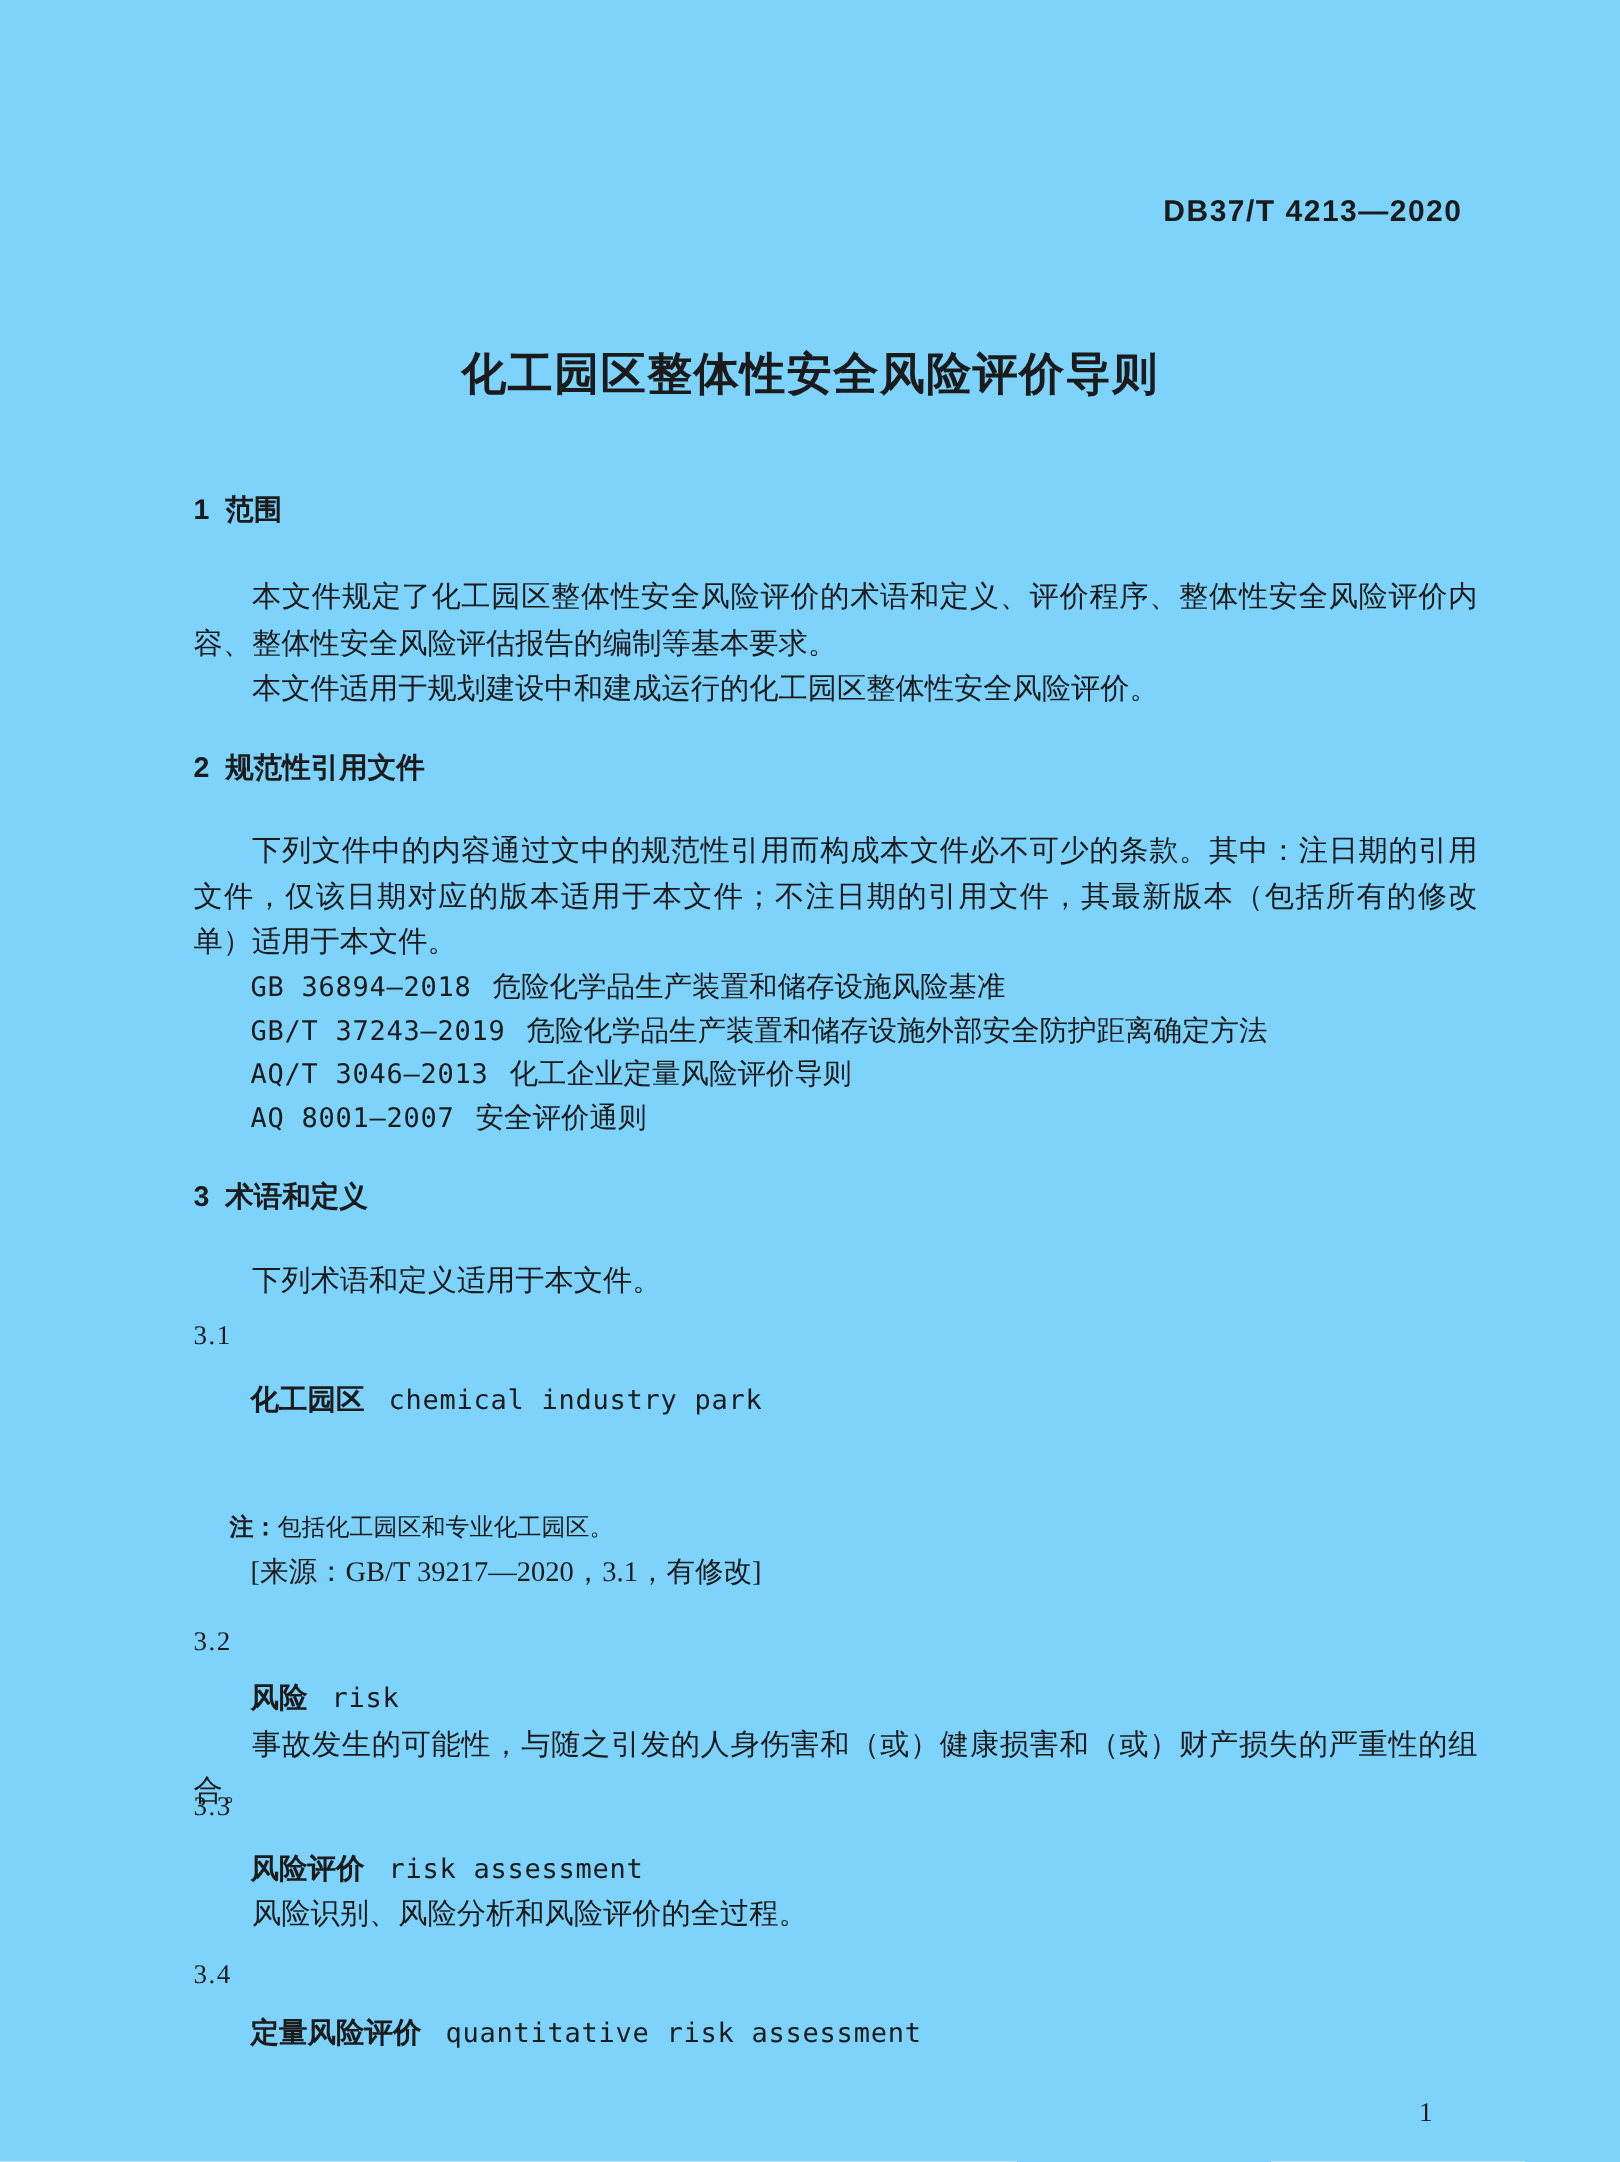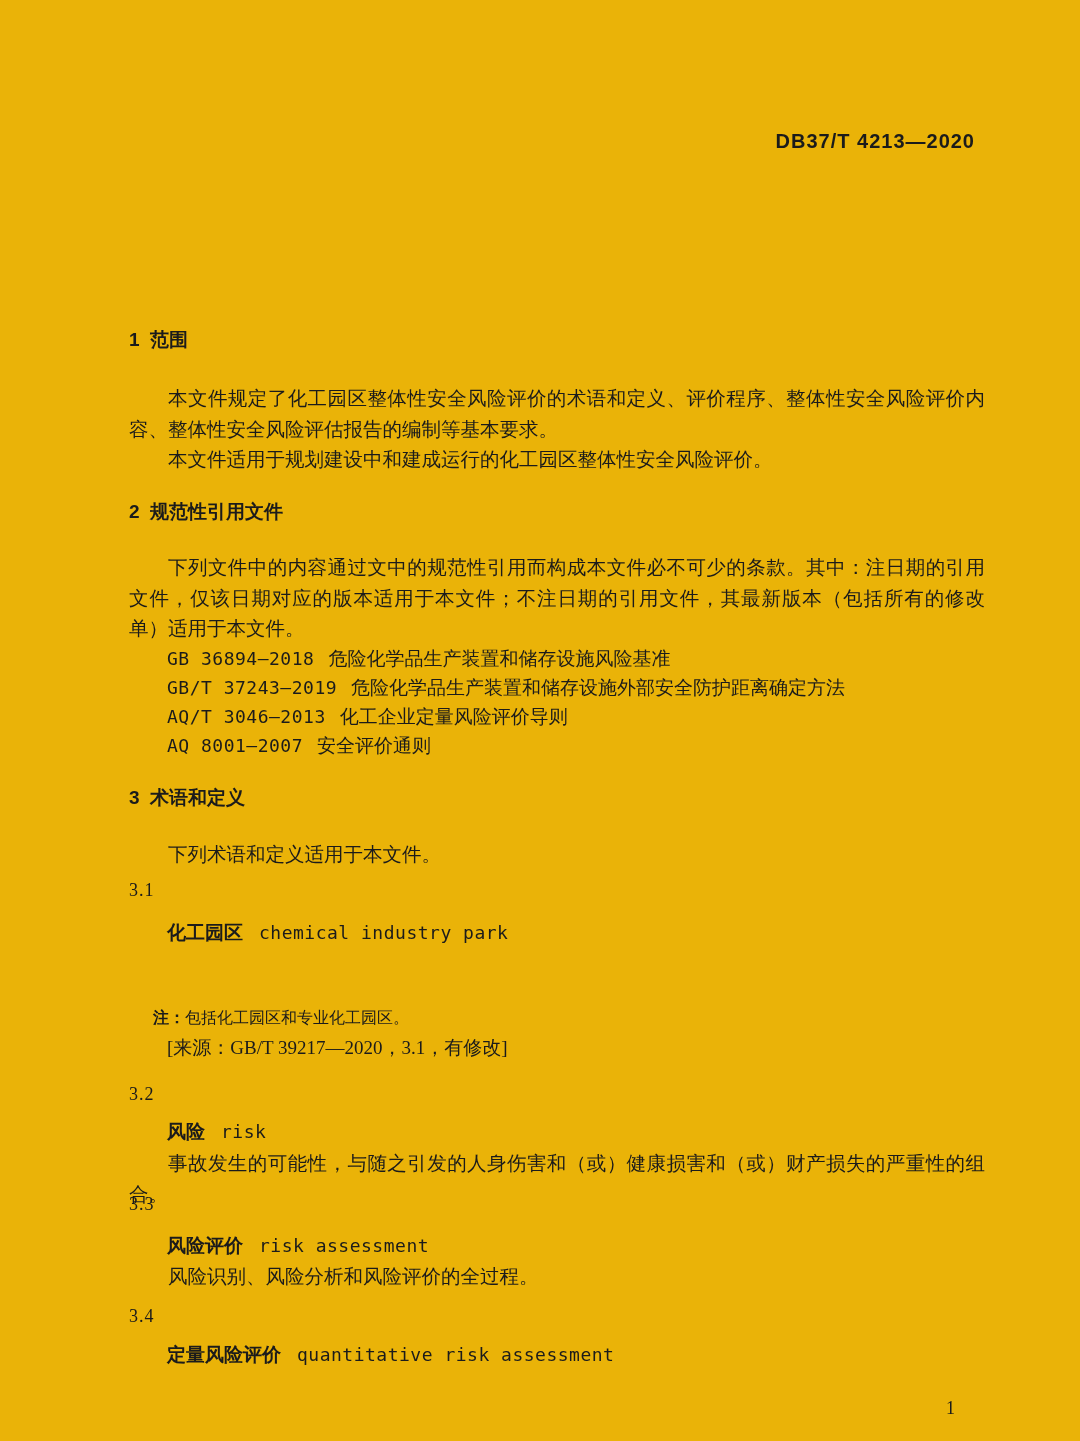--- a/index.html
+++ b/index.html
@@ -1,20 +1,20 @@
 <!DOCTYPE html>
 <html lang="zh"><head>
 <meta charset="utf-8">
 <style>
   html,body{margin:0;padding:0;background:#f4f4f4;}
   .page{
     position:relative;
     width:1080px;height:1441px;
     margin:0 auto;
-    background:#eab308;
+    background:#7dd3fc;
     color:#1b1b1b;
     overflow:hidden;
   }
   
   .doc-code{
     position:absolute;top:130px;right:105px;
     font-family:"Liberation Sans","DejaVu Sans",sans-serif;
     font-weight:600;font-size:20px;letter-spacing:1px;
     white-space:pre;
   }
@@ -118,20 +118,21 @@
   #d-3-2{top:1149px}
   #d-3-3{top:1262px}
 </style>
 </head>
 <body>
 
 <div class="page">
 
   <div class="doc-code">DB37/T 4213—2020</div>
 
+  <div class="doc-title">化工园区整体性安全风险评价导则</div>
 
   <div class="sec-heading" id="h-s1">1  范围</div>
   <div class="body-p" id="p-1-1">本文件规定了化工园区整体性安全风险评价的术语和定义、评价程序、整体性安全风险评价内容、整体性安全风险评估报告的编制等基本要求。</div>
   <div class="body-p" id="p-1-2">本文件适用于规划建设中和建成运行的化工园区整体性安全风险评价。</div>
 
   <div class="sec-heading" id="h-s2">2  规范性引用文件</div>
   <div class="body-p" id="p-2-1">下列文件中的内容通过文中的规范性引用而构成本文件必不可少的条款。其中：注日期的引用文件，仅该日期对应的版本适用于本文件；不注日期的引用文件，其最新版本（包括所有的修改单）适用于本文件。</div>
 
   <div class="refs">
     <div class="ref-line"><span class="ref-code">GB 36894—2018</span><span class="ref-title">危险化学品生产装置和储存设施风险基准</span></div>

